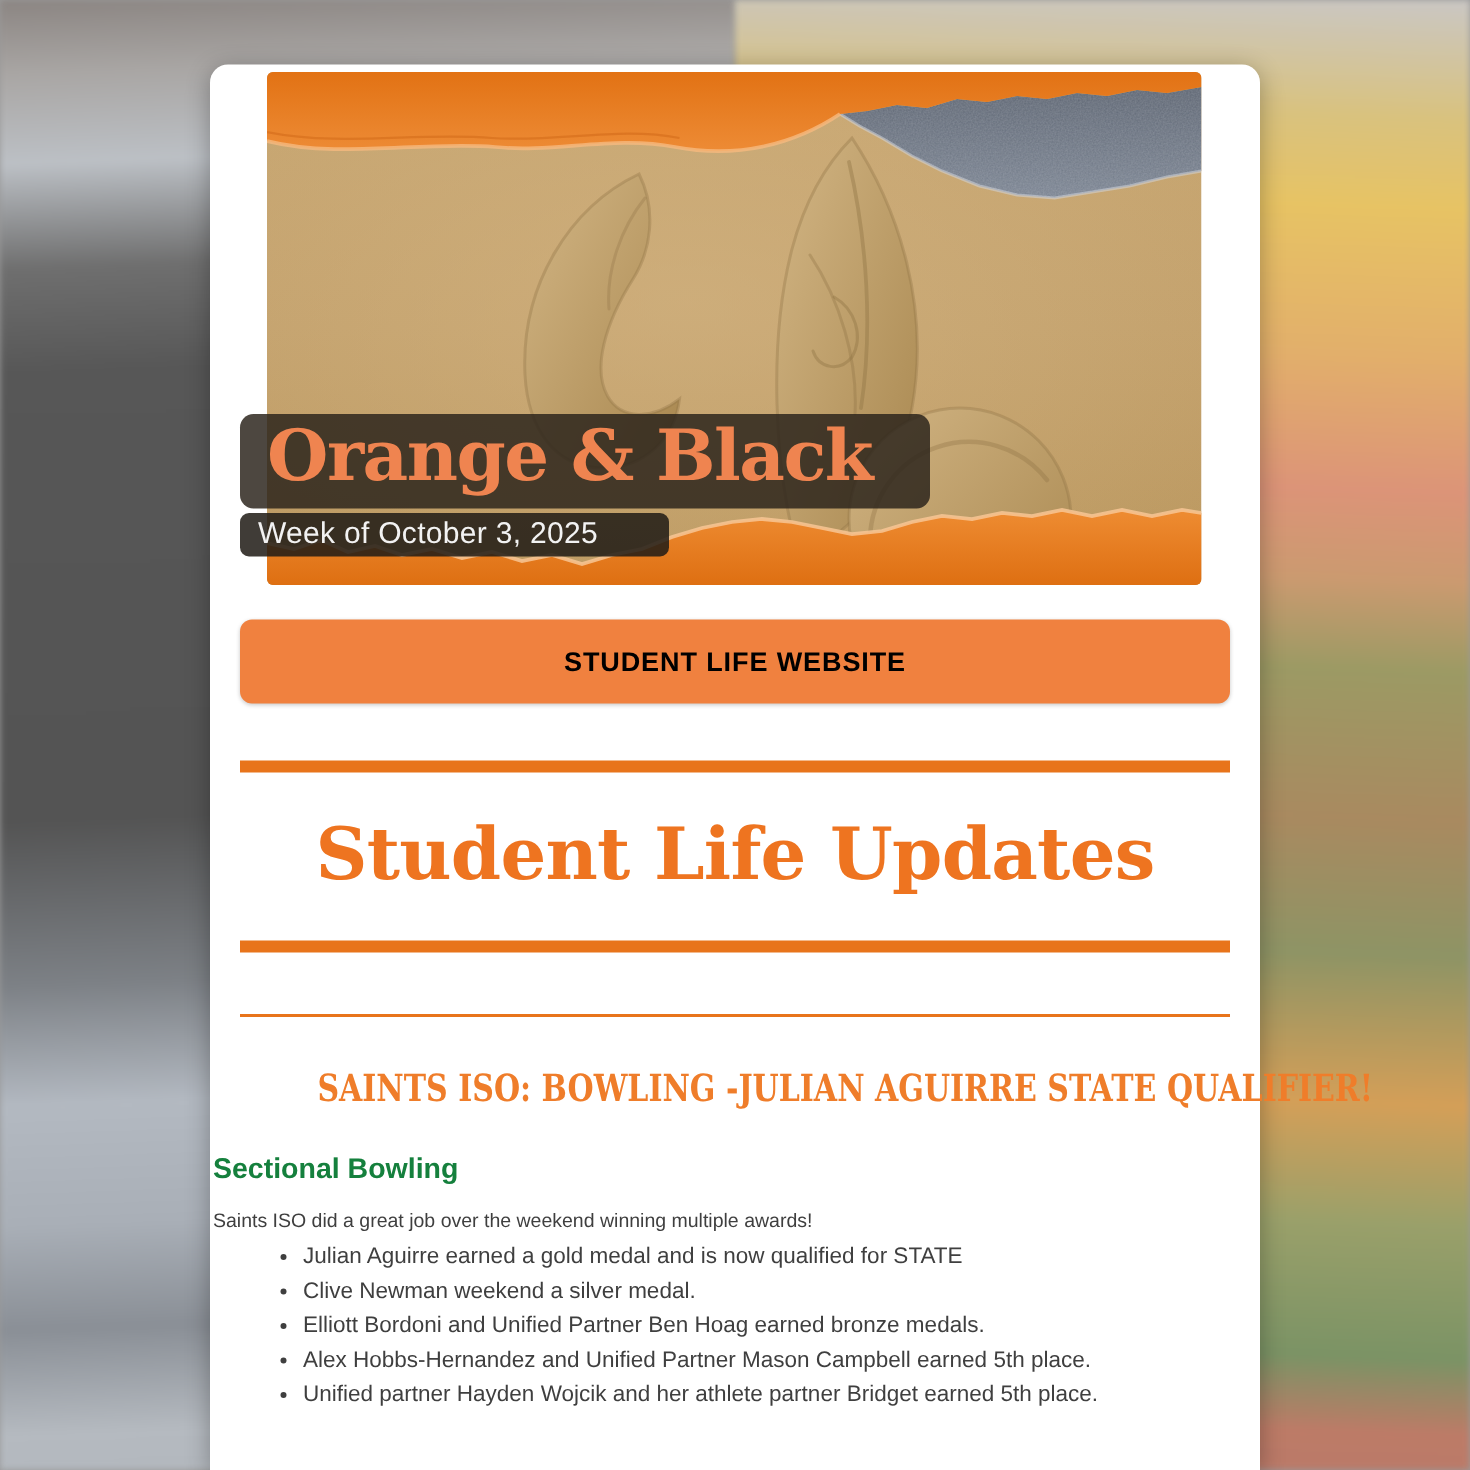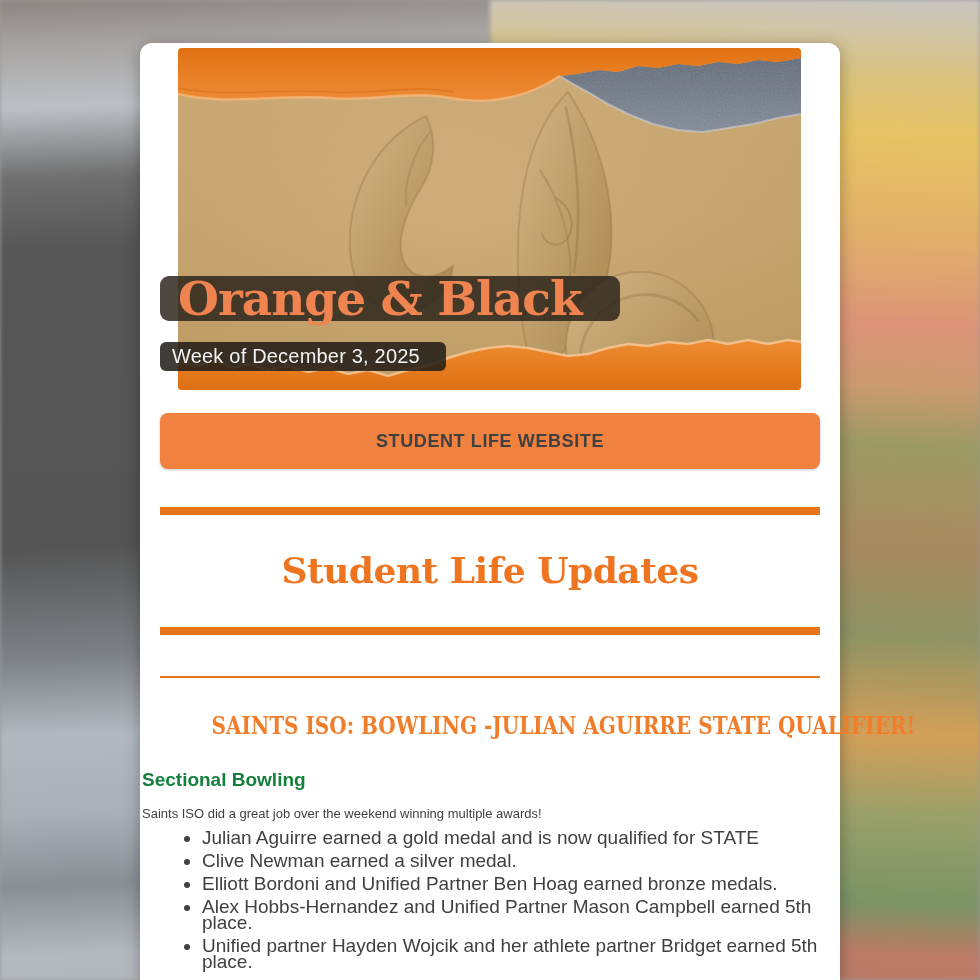--- a/index.html
+++ b/index.html
@@ -32,23 +32,23 @@
     background:#ffffff;border-radius:12px 12px 0 0;
     box-shadow:0 3px 16px rgba(0,0,0,.30);
   }
   
   .banner-area{position:relative;height:347px;}
   .banner-svg{
     position:absolute;left:38px;top:5px;width:623px;height:342px;
     border-radius:4px;display:block;
   }
   .title-box{
-    position:absolute;left:20px;top:233px;width:460px;height:45px;
+    position:absolute;left:20px;top:233px;width:460px;height:63px;
     background:rgba(43,36,27,.84);border-radius:9px;z-index:3;
-    display:flex;align-items:center;white-space:nowrap;overflow:visible;
+    display:flex;align-items:flex-start;white-space:nowrap;overflow:visible;
   }
   .title-box h1{
     margin:0;padding:0 0 0 18px;
     font-family:"DejaVu Serif",serif;font-weight:bold;
     font-size:47px;line-height:57px;letter-spacing:-1px;color:#EF8450;
   }
   .date-box{
     position:absolute;left:20px;top:299px;width:286px;height:29px;
     background:rgba(33,28,22,.86);border-radius:6px;z-index:3;
     display:flex;align-items:center;white-space:nowrap;
@@ -58,52 +58,52 @@
     font-family:"Liberation Sans",sans-serif;font-weight:400;
   }
   
   .cta{
     display:flex;align-items:center;justify-content:center;
     margin:23px 20px 0 20px;height:56px;border-radius:8px;
     background:#F0813F;cursor:pointer;text-decoration:none;
     box-shadow:0 1px 3px rgba(0,0,0,.22);
   }
   .cta span{
-    color:#404040;font-weight:bold;font-size:18px;letter-spacing:.6px;
+    color:#000000;font-weight:bold;font-size:18px;letter-spacing:.6px;
   }
   
   .divider{height:8px;margin:0 20px;background:#E8741B;}
   .divider.d1{margin-top:38px;}
   .divider.d2{margin-top:36px;}
   .thin-rule{height:2px;margin:41px 20px 0 20px;background:#E8741B;}
   
   .section-title{
     margin:34px 20px 0 20px;text-align:center;
     font-family:"DejaVu Serif",serif;font-weight:bold;
-    font-size:36px;line-height:42px;color:#EE7420;letter-spacing:-.5px;
+    font-size:48px;line-height:42px;color:#EE7420;letter-spacing:-.5px;
   }
   
   .article{padding:0 2px;}
   .article-heading{
     margin:34px 0 0 0;text-align:center;color:#EF7D2A;
     font-family:"DejaVu Serif",serif;font-weight:bold;
     font-size:25px;line-height:28px;white-space:nowrap;
     transform:scaleX(.80);transform-origin:50% 50%;letter-spacing:0;
   }
   .article-subheading{
     margin:29px 0 0 0;color:#15803d;font-size:19px;font-weight:bold;
   }
   .article-intro{
     margin:14px 0 0 0;color:#3F3F3F;font-size:13px;line-height:17px;
   }
   .article ul{
     margin:8px 0 0 0;padding-left:60px;color:#3F3F3F;
   }
   .article li{
-    font-size:19px;line-height:16px;margin-bottom:7px;color:#3F3F3F;
+    font-size:15px;line-height:16px;margin-bottom:7px;color:#3F3F3F;
   }
 </style>
 </head>
 <body>
 
 <div class="bg-half bg-left"></div>
 <div class="bg-half bg-right"></div>
 
 <div class="card">
 
@@ -177,21 +177,21 @@
       <g>
         <path d="M0,314 L18,318 36,312 54,320 72,316 90,322 110,318 130,324 150,320 170,326 190,322 210,328 230,322 250,318 270,310 290,304 310,300 330,298 350,300 370,304 390,308 410,306 430,300 450,296 470,298 490,294 510,296 530,292 550,296 570,292 590,296 610,292 623,294 L623,342 L0,342 Z" fill="url(#orBot)"></path>
         <path d="M0,314 L18,318 36,312 54,320 72,316 90,322 110,318 130,324 150,320 170,326 190,322 210,328 230,322 250,318 270,310 290,304 310,300 330,298 350,300 370,304 390,308 410,306 430,300 450,296 470,298 490,294 510,296 530,292 550,296 570,292 590,296 610,292 623,294" fill="none" stroke="#F8C694" stroke-width="2.5" stroke-opacity="0.85"></path>
       </g>
     </svg>
 
     <div class="title-box">
       <h1>Orange &amp; Black</h1>
     </div>
     <div class="date-box">
-      <span>Week of December 3, 2025</span>
+      <span>Week of October 3, 2025</span>
     </div>
   </div>
 
   <a class="cta" href="#">
     <span>STUDENT LIFE WEBSITE</span>
   </a>
 
   <div class="divider d1"></div>
 
   <h2 class="section-title">Student Life Updates</h2>
@@ -199,20 +199,20 @@
   <div class="divider d2"></div>
 
   <div class="thin-rule"></div>
 
   <div class="article">
     <h3 class="article-heading">SAINTS ISO: BOWLING -JULIAN AGUIRRE STATE QUALIFIER!</h3>
     <h4 class="article-subheading">Sectional Bowling</h4>
     <p class="article-intro">Saints ISO did a great job over the weekend winning multiple awards!</p>
     <ul>
       <li>Julian Aguirre earned a gold medal and is now qualified for STATE</li>
-      <li>Clive Newman earned a silver medal.</li>
+      <li>Clive Newman weekend a silver medal.</li>
       <li>Elliott Bordoni and Unified Partner Ben Hoag earned bronze medals.</li>
       <li>Alex Hobbs-Hernandez and Unified Partner Mason Campbell earned 5th place.</li>
       <li>Unified partner Hayden Wojcik and her athlete partner Bridget earned 5th place.</li>
     </ul>
   </div>
 
 </div>
 
 </body></html>

